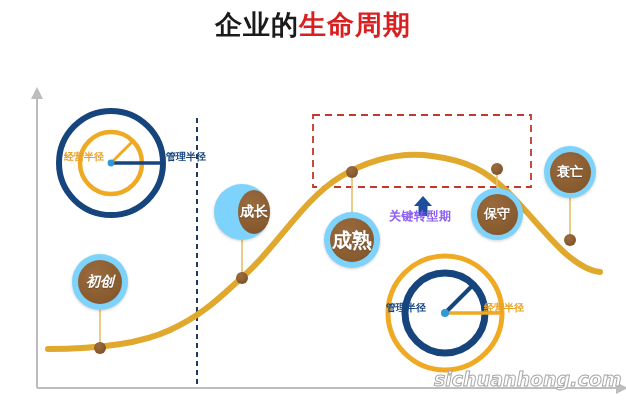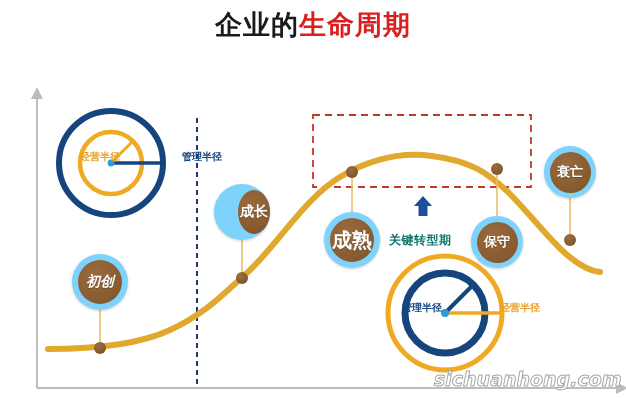--- a/index.html
+++ b/index.html
@@ -40,29 +40,29 @@
     color:#ffffff;
     font-weight:bold;
     text-shadow:0 1px 1px rgba(0,0,0,0.25);
     white-space:nowrap;
   }
 
   
   .radius-label{
     position:absolute;
     font-size:10px;font-weight:bold;line-height:12px;
-    text-align:center;white-space:nowrap;margin-left:16px;
+    text-align:center;white-space:nowrap;
   }
   .lbl-orange{color:#e8a227;}
   .lbl-blue{color:#16457e;}
 
   
   #transition-label{
-    position:absolute;left:389px;top:232px;
-    color:#0f766e;font-size:12px;font-weight:bold;
+    position:absolute;left:389px;top:208px;
+    color:#8b5cf6;font-size:12px;font-weight:bold;
     white-space:nowrap;letter-spacing:0.5px;
   }
 
   
   #watermark{
     position:absolute;left:434px;top:368px;
     font-size:19px;font-weight:bold;font-style:italic;
     color:#ffffff;
     -webkit-text-stroke:1px #a8a8a8;
     letter-spacing:0px;
@@ -181,21 +181,21 @@
   </div>
 
   <div class="stage-node" style="left:214px;top:184px;width:56px;height:56px;">
     <div class="stage-inner" style="width:44px;height:44px;font-size:14px;margin-left:24px;">成长</div>
   </div>
 
   <div class="stage-node" style="left:324px;top:212px;width:56px;height:56px;">
     <div class="stage-inner" style="width:44px;height:44px;font-size:20px;">成熟</div>
   </div>
 
-  <div class="stage-node" style="left:471px;top:216px;width:52px;height:52px;">
+  <div class="stage-node" style="left:471px;top:188px;width:52px;height:52px;">
     <div class="stage-inner" style="width:41px;height:41px;font-size:13px;">保守</div>
   </div>
 
   <div class="stage-node" style="left:544px;top:146px;width:52px;height:52px;">
     <div class="stage-inner" style="width:41px;height:41px;font-size:13px;">衰亡</div>
   </div>
 
   <div id="transition-label">关键转型期</div>
 
   <div id="watermark">sichuanhong.com</div>

